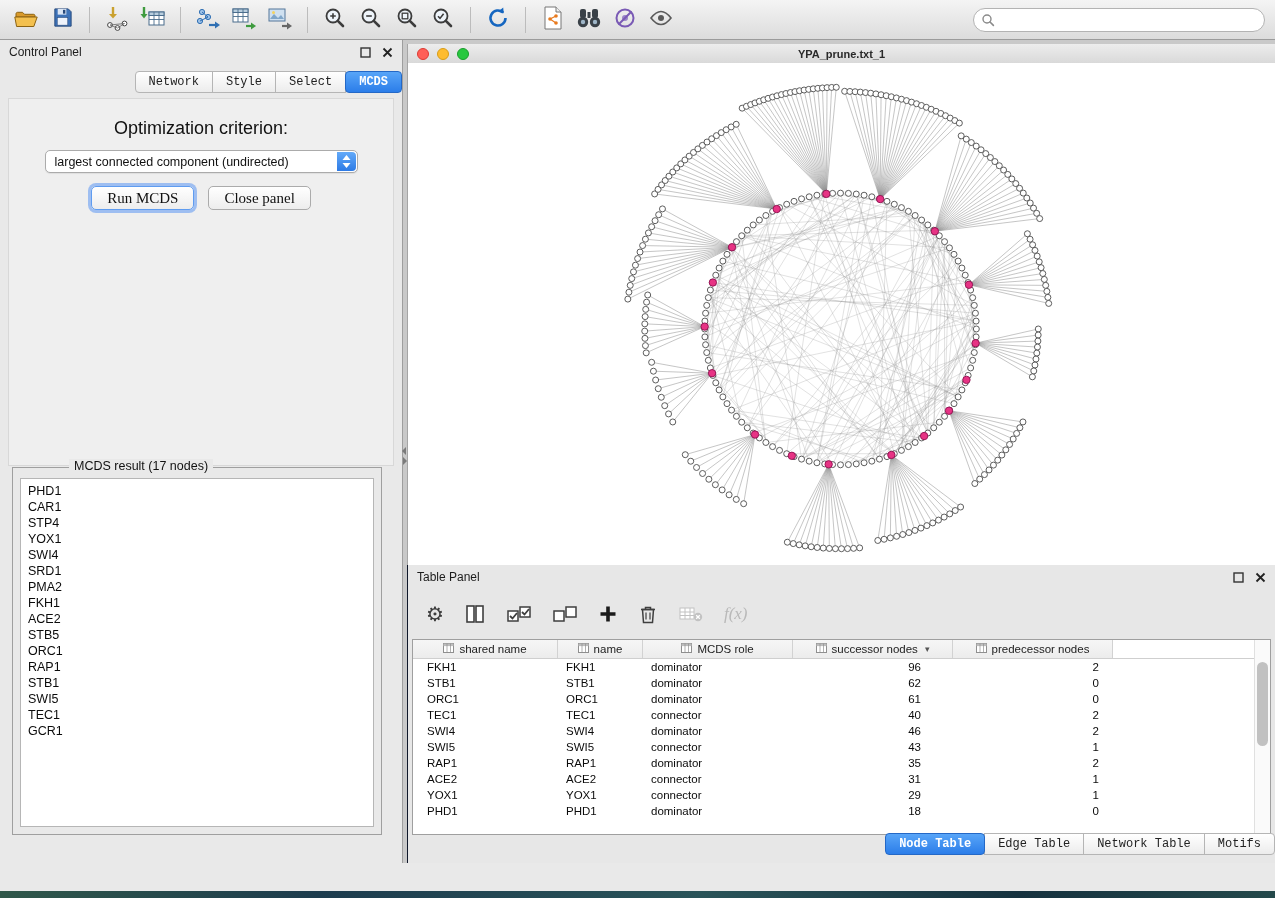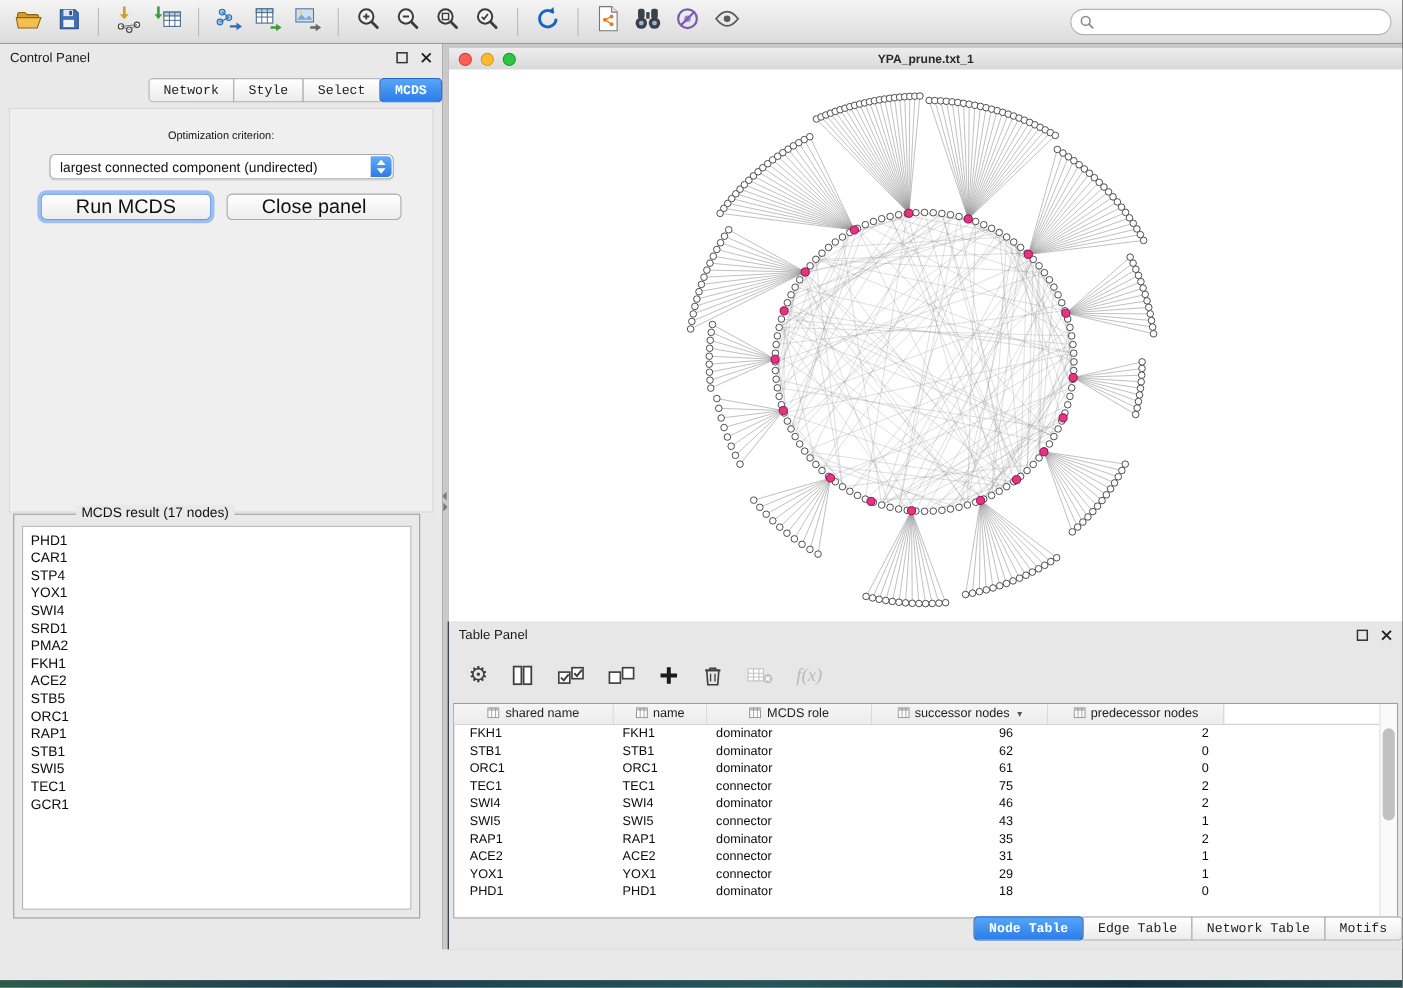--- a/index.html
+++ b/index.html
@@ -28,30 +28,30 @@
   .seg{display:flex;justify-content:flex-end;font-family:Liberation Mono, monospace;}
   #cp-tabs{margin-top:7px;}
   .seg-tab{height:20px;line-height:20px;padding:0 13px;font-size:12px;background:linear-gradient(#ffffff,#ececec);
     border:1px solid #b5b5b5;margin-left:-1px;color:#222;white-space:nowrap;}
   .seg-tab.first{border-radius:4px 0 0 4px;margin-left:0;}
   .seg-tab.last{border-radius:0 4px 4px 0;}
   .seg-tab.active{background:linear-gradient(#58a5f8,#2b7de9);border-color:#2468c6;color:#fff;
     border-radius:4px;position:relative;z-index:1;font-weight:bold;}
   #cp-content{position:absolute;left:8px;right:8px;top:58px;height:366px;background:#efefef;
     border:1px solid #d8d8d8;}
-  #opt-label{text-align:center;font-size:10px;margin-top:19px;color:#111;}
+  #opt-label{text-align:center;font-size:18px;margin-top:19px;color:#111;}
   .combo{width:313px;height:23px;margin:11px auto 0;background:#fff;border:1px solid #ababab;border-radius:5px;
     display:flex;align-items:center;position:relative;font-size:12.5px;padding-left:9px;box-sizing:border-box;
     box-shadow:0 1px 1px rgba(0,0,0,.07);}
   .combo-btn{position:absolute;right:1px;top:1px;bottom:1px;width:19px;border-radius:0 4px 4px 0;
     background:linear-gradient(#63aaf9,#2d7ae5);display:flex;flex-direction:column;align-items:center;
     justify-content:center;gap:1px;}
   .btn-row{display:flex;justify-content:center;gap:14px;margin-top:13px;}
-  .btn{height:22px;padding:0 31px;background:linear-gradient(#ffffff,#ededed);border:1px solid #ababab;
-    border-radius:5px;font-size:18px;display:flex;align-items:center;color:#111;}
+  .btn{height:22px;padding:0 15px;background:linear-gradient(#ffffff,#ededed);border:1px solid #ababab;
+    border-radius:5px;font-size:15px;display:flex;align-items:center;color:#111;font-family:Liberation Serif, serif;}
   .btn.focused{box-shadow:0 0 0 3px rgba(77,142,244,.5);border-color:#5f9cf0;}
   #mcds-group{position:absolute;left:12px;right:20px;top:427px;bottom:28px;border:1px solid #9f9f9f;}
   #mcds-legend{position:absolute;top:-9px;left:8px;background:#e9e9e9;padding:0 5px;font-size:12.5px;color:#111;margin-left:48px;}
   #mcds-list{position:absolute;left:7px;right:7px;top:10px;bottom:7px;background:#fff;border:1px solid #b6b6b6;
     overflow:hidden;padding:4px 0 0 7px;box-sizing:border-box;}
   .mcds-item{font-size:12.5px;line-height:16px;color:#0b0b0b;}
 
   
   #right-bg{position:absolute;left:403px;top:40px;right:0;bottom:35px;background:#c9c9c9;}
   #v-splitter{position:absolute;left:402px;top:40px;width:5px;bottom:35px;}
@@ -1157,21 +1157,21 @@
             <div class="td" style="width: 145px; padding-left: 14px;">ORC1</div>
             <div class="td" style="width: 85px; padding-left: 8px;">ORC1</div>
             <div class="td" style="width: 150px; padding-left: 8px;">dominator</div>
             <div class="td num" style="width: 160px; padding-right: 32px;">61</div>
             <div class="td num" style="width: 160px; padding-right: 14px;">0</div>
           </div>
           <div class="tr">
             <div class="td" style="width: 145px; padding-left: 14px;">TEC1</div>
             <div class="td" style="width: 85px; padding-left: 8px;">TEC1</div>
             <div class="td" style="width: 150px; padding-left: 8px;">connector</div>
-            <div class="td num" style="width: 160px; padding-right: 32px;">75</div>
+            <div class="td num" style="width: 160px; padding-right: 32px;">40</div>
             <div class="td num" style="width: 160px; padding-right: 14px;">2</div>
           </div>
           <div class="tr">
             <div class="td" style="width: 145px; padding-left: 14px;">SWI4</div>
             <div class="td" style="width: 85px; padding-left: 8px;">SWI4</div>
             <div class="td" style="width: 150px; padding-left: 8px;">dominator</div>
             <div class="td num" style="width: 160px; padding-right: 32px;">46</div>
             <div class="td num" style="width: 160px; padding-right: 14px;">2</div>
           </div>
           <div class="tr">

